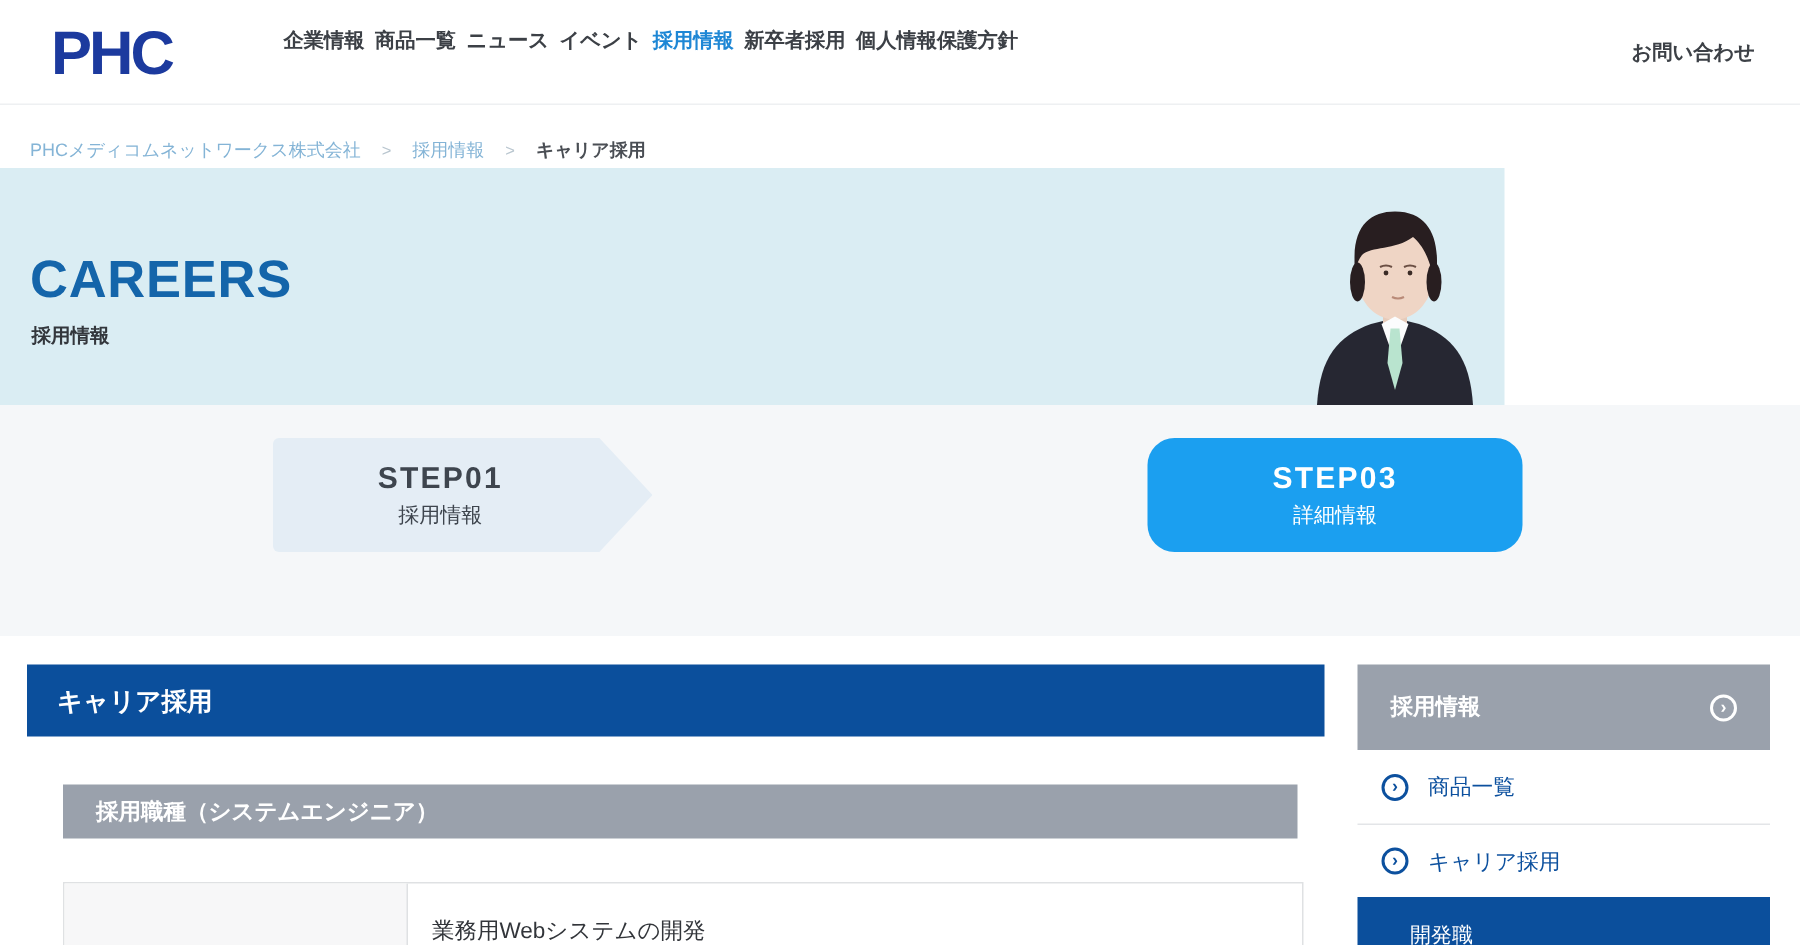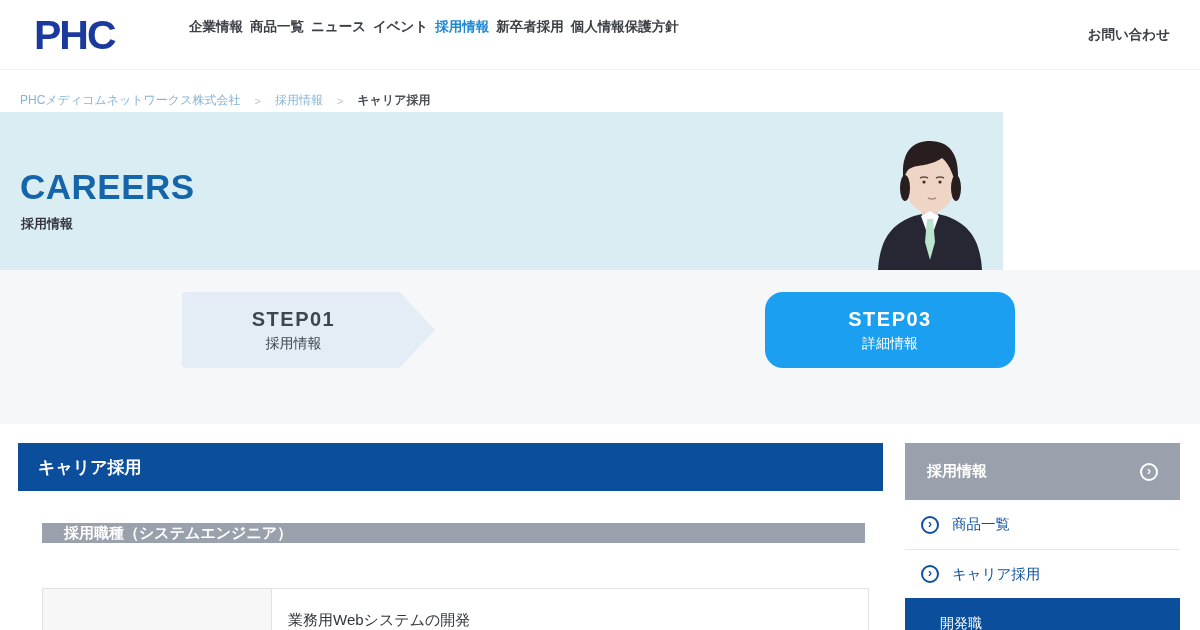--- a/index.html
+++ b/index.html
@@ -32,21 +32,21 @@
   .step { position:absolute; top:22px; height:76px; display:flex; flex-direction:column; align-items:center; justify-content:center; }
   .step.arrow { width:253px; background:#e4edf5; clip-path:polygon(0 0, 86% 0, 100% 50%, 86% 100%, 0 100%); padding-right:30px; border-radius:4px 0 0 4px; }
   .step1 { left:182px; } .step2 { left:472px; }
   .step.current { left:765px; width:250px; background:#1b9ff0; border-radius:18px; }
   .step-num { font-size:20px; font-weight:800; letter-spacing:1.5px; color:#3e454e; }
   .step-label { font-size:14px; color:#3e454e; margin-top:4px; }
   .step.current .step-num, .step.current .step-label { color:#fff; }
 
   
   .title-bar { position:absolute; left:18px; top:443px; width:865px; height:48px; background:#0b4f9c; color:#fff; font-size:17px; font-weight:700; display:flex; align-items:center; padding-left:20px; }
-  .sub-bar { position:absolute; left:42px; top:523px; width:823px; height:20px; background:#9aa1ac; color:#fff; font-size:15px; font-weight:700; display:flex; align-items:center; padding-left:22px; }
+  .sub-bar { position:absolute; left:42px; top:523px; width:823px; height:36px; background:#9aa1ac; color:#fff; font-size:15px; font-weight:700; display:flex; align-items:center; padding-left:22px; }
   .job-table { position:absolute; left:42px; top:588px; width:827px; height:90px; border:1px solid #dfe1e3; background:#fff; display:flex; }
   .job-th { width:229px; background:#f7f7f8; border-right:1px solid #dfe1e3; }
   .job-td { flex:1; padding:22px 0 0 16px; font-size:15px; color:#32353a; }
 
   
   .sidebar { position:absolute; left:905px; top:443px; width:275px; }
   .sb-header { height:57px; background:#9aa1ac; color:#fff; font-size:15px; font-weight:700; display:flex; align-items:center; padding:0 22px; cursor:pointer; }
   .sb-header .circ { margin-left:auto; }
   .sb-item { height:49px; display:flex; align-items:center; padding-left:16px; gap:13px; color:#0c509e; font-size:14.5px; cursor:pointer; }
   .sb-item + .sb-item { border-top:1px solid #e3e5e8; }

